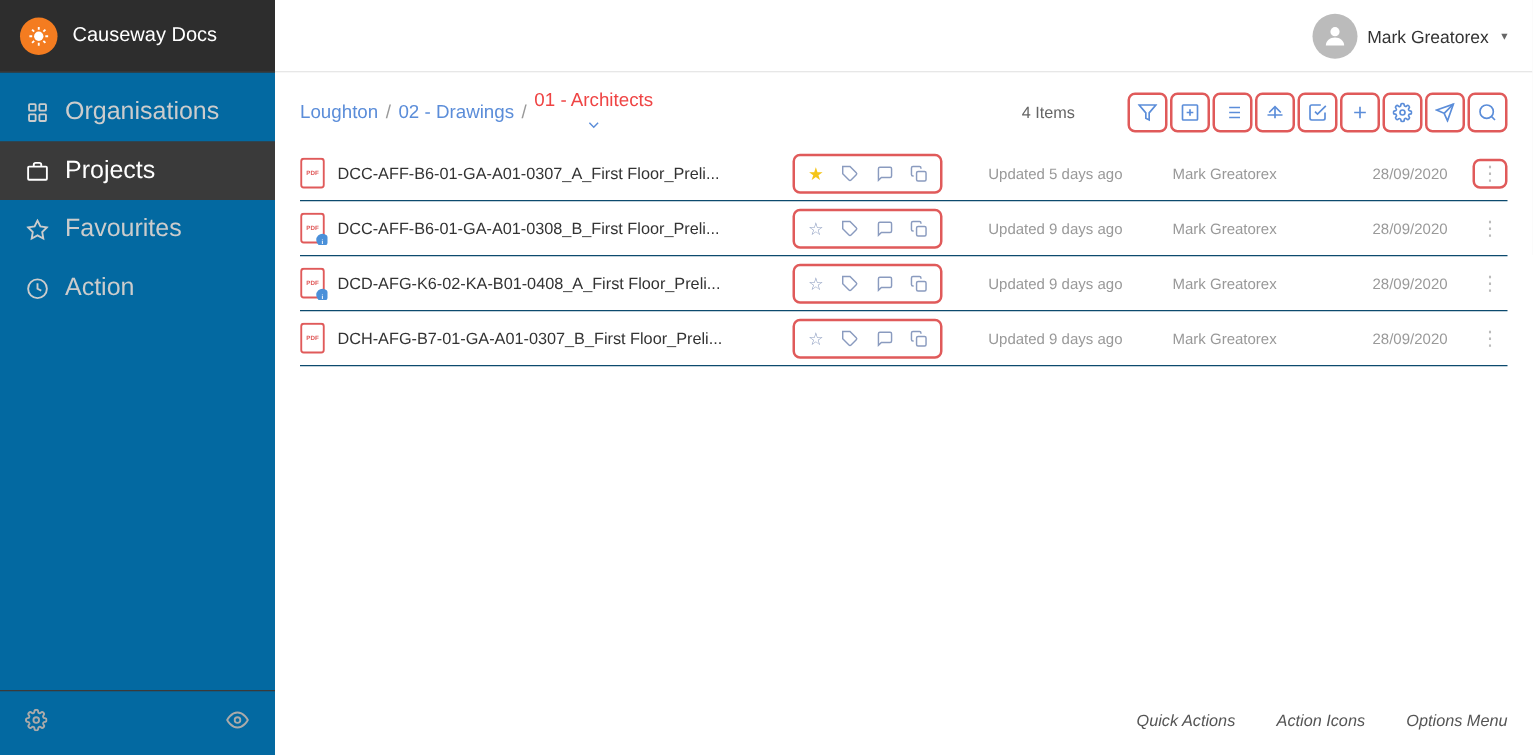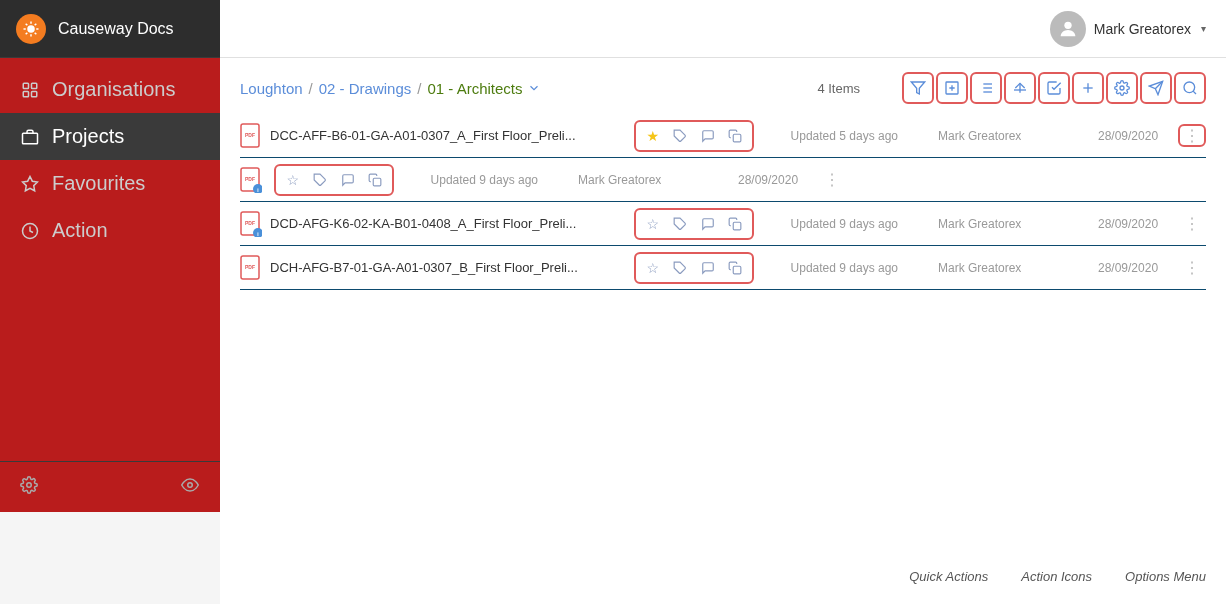--- a/index.html
+++ b/index.html
@@ -1,24 +1,24 @@
 <!DOCTYPE html>
 <html><head>
   <meta charset="utf-8">
   <style>
     * { box-sizing: border-box; margin: 0; padding: 0; }
     body { font-family: 'Segoe UI', Arial, sans-serif; background: #f5f5f5; display: flex; height: 604px; overflow: hidden; }
 
     
     .sidebar {
       width: 220px;
-      background: #b91c1c;
+      background: #0369a1;
       display: flex;
       flex-direction: column;
-      height: 512px;
+      height: 604px;
       flex-shrink: 0;
     }
     .sidebar-header {
       display: flex;
       align-items: center;
       padding: 0 16px;
       height: 58px;
       background: #2d2d2d;
       border-bottom: 1px solid #3a3a3a;
     }
@@ -126,25 +126,26 @@
     }
     .breadcrumb {
       display: flex;
       align-items: center;
       gap: 6px;
       font-size: 15px;
       color: #5b8dd9;
     }
     .breadcrumb .sep { color: #999; }
     .breadcrumb .current {
-      color: #4d7c0f;
+      color: #ef4444;
       display: flex;
       align-items: center;
       gap: 4px;
       cursor: pointer;
+      flex-direction: column;
     }
     .breadcrumb .link { cursor: pointer; }
 
     .toolbar {
       display: flex;
       align-items: center;
       gap: 2px;
     }
     .items-count {
       font-size: 13px;
@@ -481,20 +482,21 @@
 
     <div class="file-row">
       <div class="file-icon">
         <svg width="22" height="26" viewBox="0 0 22 26">
           <rect x="1" y="1" width="18" height="23" rx="2" fill="white" stroke="#e05a5a" stroke-width="1.5"></rect>
           <text x="10" y="14" text-anchor="middle" font-size="5" font-weight="bold" fill="#e05a5a">PDF</text>
           <circle cx="18" cy="22" r="5" fill="#4a90d9"></circle>
           <text x="18" y="25" text-anchor="middle" font-size="5" font-weight="bold" fill="white">i</text>
         </svg>
       </div>
+      <span class="file-name">DCC-AFF-B6-01-GA-A01-0308_B_First Floor_Preli...</span>
       <div class="file-quick-actions">
         <span class="quick-action-icon">☆</span>
         <span class="quick-action-icon">
           <svg width="14" height="14" viewBox="0 0 24 24" fill="none" stroke="#8a9bbf" stroke-width="2">
               <path d="M20.59 13.41l-7.17 7.17a2 2 0 0 1-2.83 0L2 12V2h10l8.59 8.59a2 2 0 0 1 0 2.82z"></path>
               <line x1="7" y1="7" x2="7.01" y2="7"></line>
             </svg>
         </span>
         <span class="quick-action-icon">
           <svg width="14" height="14" viewBox="0 0 24 24" fill="none" stroke="#8a9bbf" stroke-width="2">

